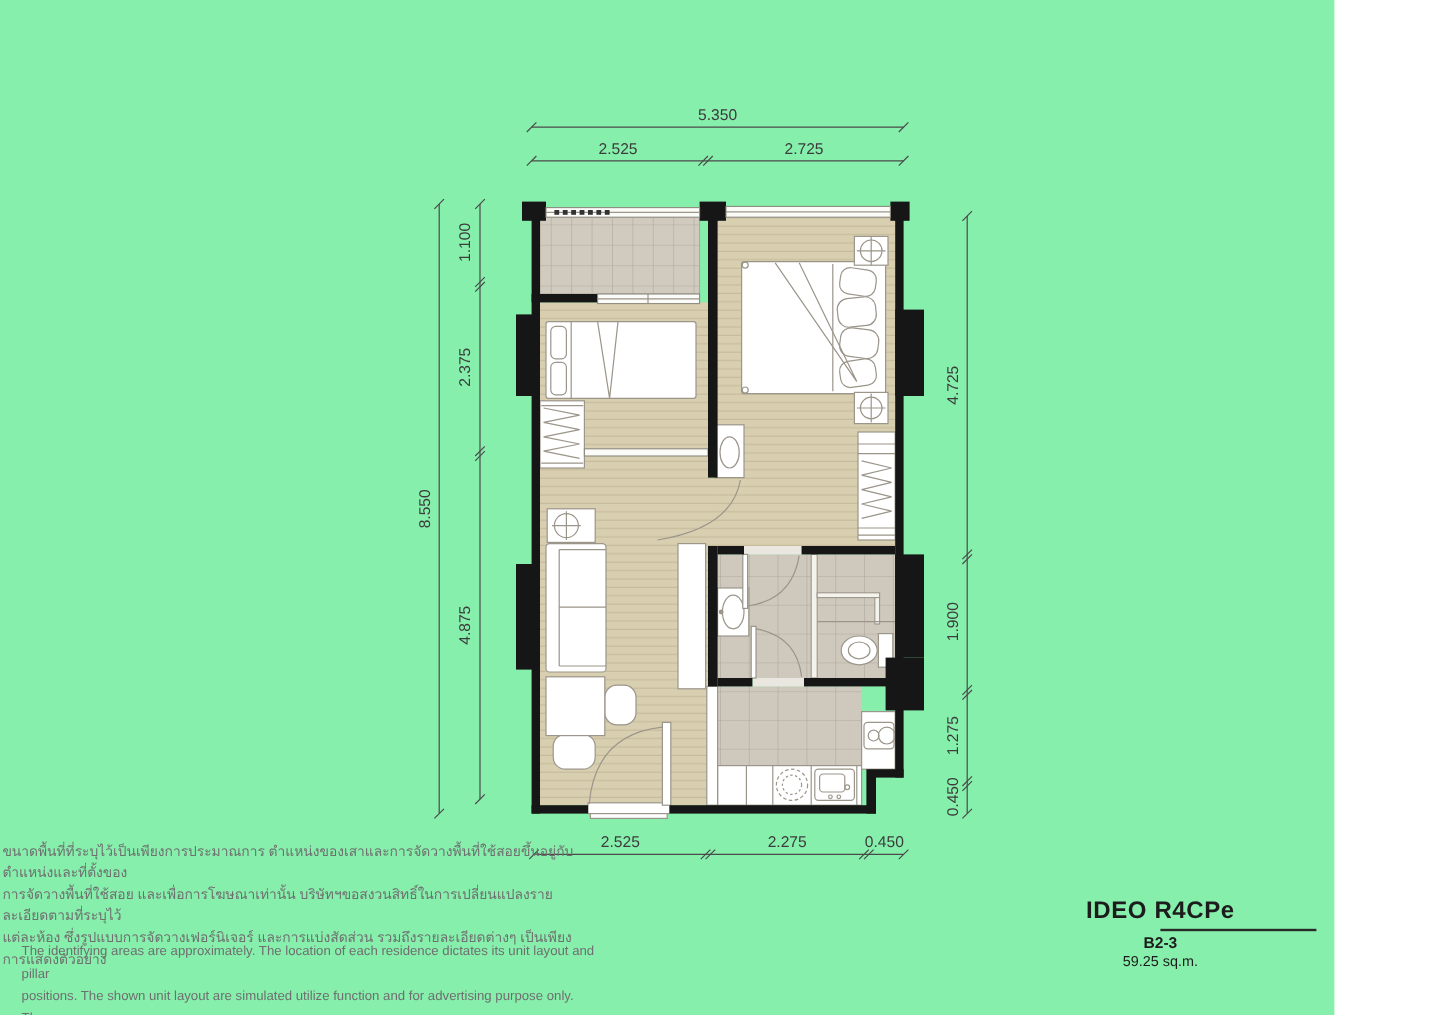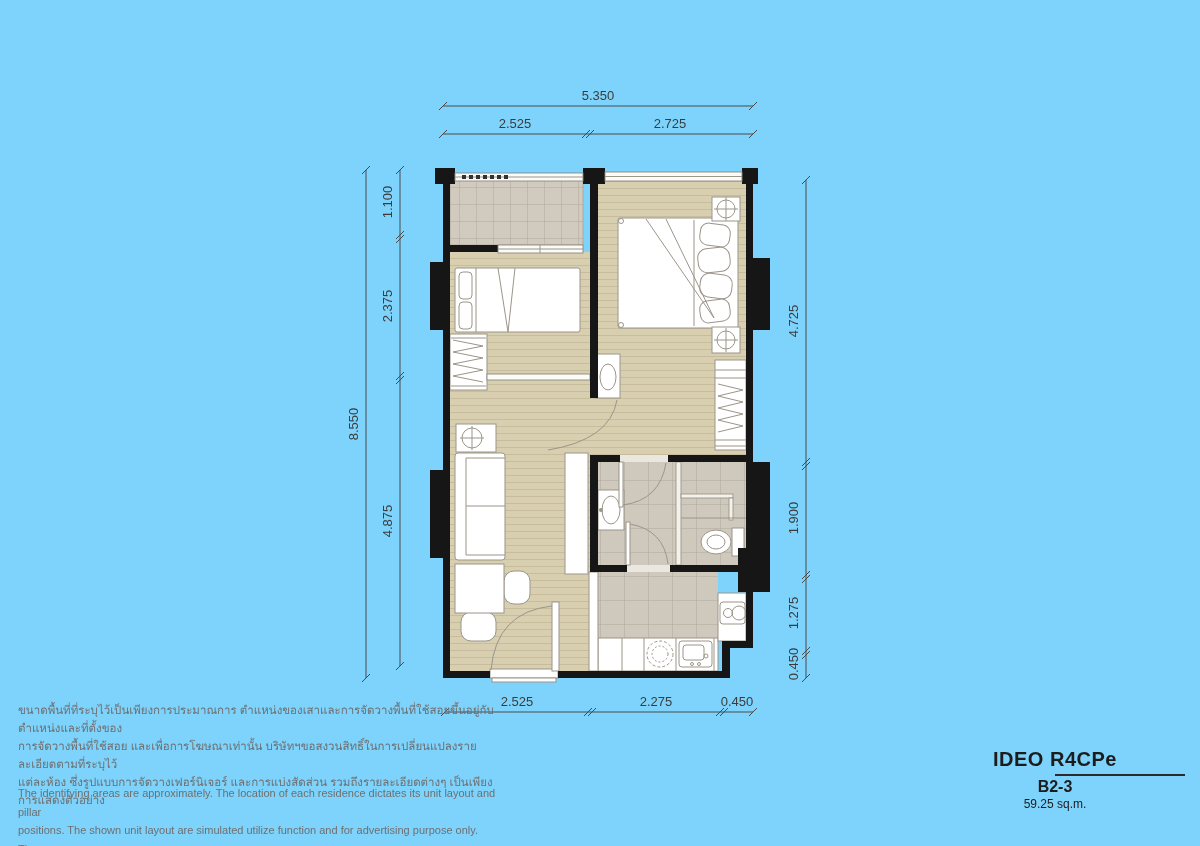--- a/index.html
+++ b/index.html
@@ -1,32 +1,32 @@
 <!DOCTYPE html>
 <html><head>
 <meta charset="utf-8">
 <style>
   html,body{margin:0;padding:0;background:#ffffff;}
-  #page{position:relative;width:1200px;height:846px;background:#7dd3fc;overflow:hidden;
+  #page{position:relative;width:1112px;height:846px;background:#86efac;overflow:hidden;
         font-family:"Liberation Sans","DejaVu Sans",sans-serif;}
   #plan-svg{position:absolute;left:0;top:0;width:1200px;height:846px;}
   .f{fill:#ffffff;stroke:#9b958a;stroke-width:1;}
   .fn{fill:none;stroke:#9b958a;stroke-width:1;}
   .win{fill:#fbfbf8;stroke:#8d887c;stroke-width:0.9;}
   .glass{fill:#f4f2ec;stroke:#9b958a;stroke-width:0.9;}
   .dimln{stroke:#4a4a4a;stroke-width:1;fill:none;}
   .dimlbl{font-family:"Liberation Sans","DejaVu Sans",sans-serif;font-size:13px;fill:#3c3c3c;}
-  .thai{position:absolute;left:18px;top:701px;width:480px;color:#6f6f6f;
+  .thai{position:absolute;left:2px;top:701px;width:480px;color:#6f6f6f;
         font-size:11.5px;line-height:18px;}
   .eng{position:absolute;left:18px;top:784px;width:480px;color:#6f6f6f;
        font-size:11px;line-height:18.5px;}
   .titleblock{position:absolute;right:15px;top:748px;width:260px;text-align:center;color:#1c1c1c;}
   .titleblock .proj{font-size:20px;font-weight:bold;letter-spacing:0.5px;}
   .titleblock .rule{border:0;border-top:2px solid #2a2a2a;margin:3px 0 2px 130px;}
-  .titleblock .unit{font-size:16px;font-weight:bold;}
+  .titleblock .unit{font-size:13px;font-weight:bold;}
   .titleblock .area{font-size:12px;margin-top:1px;}
 </style>
 </head>
 <body>
 
 <div id="page">
 
 <svg id="plan-svg" viewBox="0 0 1200 846" xmlns="http://www.w3.org/2000/svg">
   <defs>
     <pattern id="wood" width="12" height="7" patternUnits="userSpaceOnUse">

